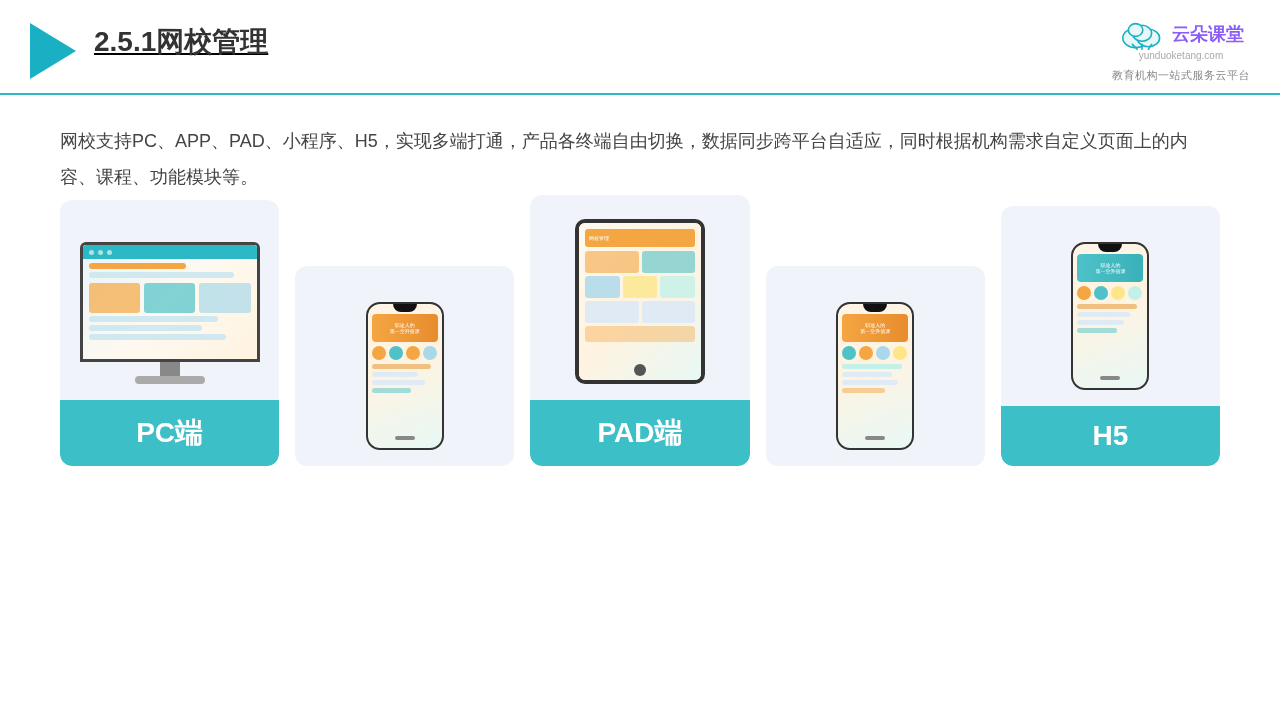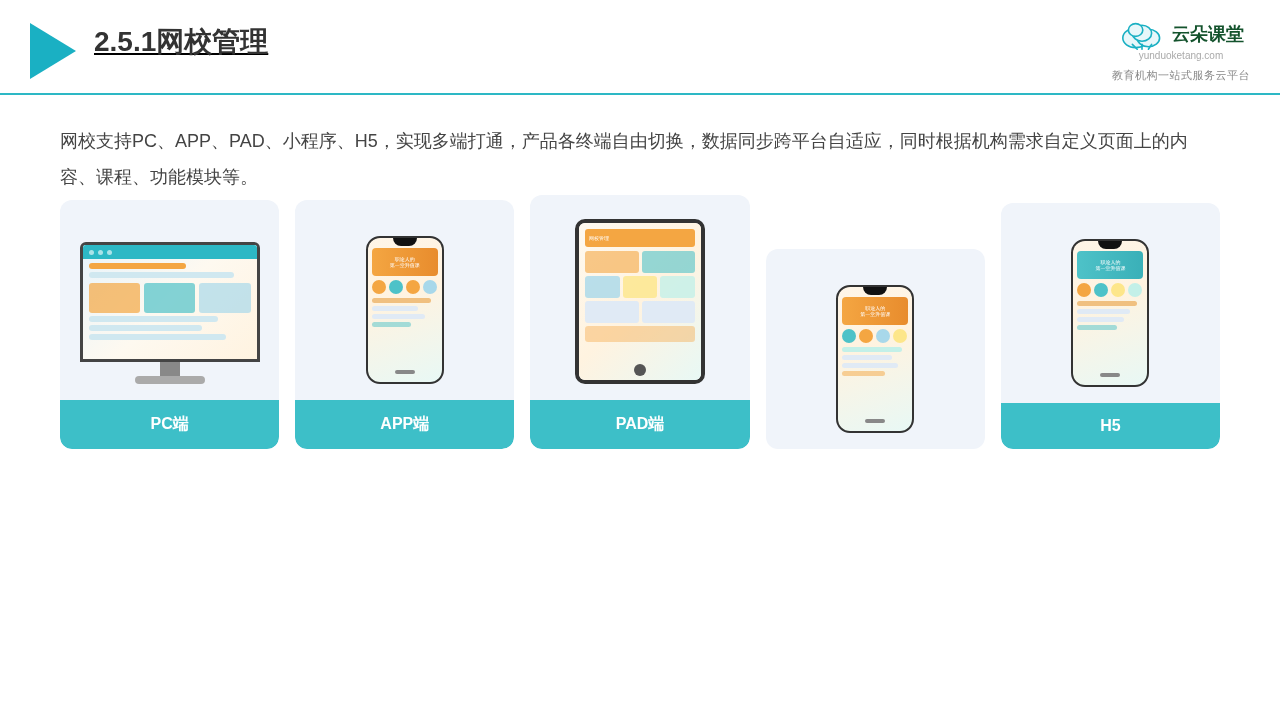--- a/index.html
+++ b/index.html
@@ -47,21 +47,21 @@
       align-items: center;
       gap: 6px;
     }
     .cloud-icon-svg {
       width: 48px;
       height: 32px;
     }
     .brand-name {
       font-size: 18px;
       font-weight: bold;
-      color: #14532d;
+      color: #8b5cf6;
     }
     .brand-subtitle {
       font-size: 11px;
       color: #888;
       text-align: center;
       margin-top: 7px;
       letter-spacing: 0.5px;
     }
     .brand-url {
       font-size: 10px;
@@ -101,21 +101,21 @@
       display: flex;
       justify-content: center;
       align-items: flex-end;
       padding: 24px 16px 16px 16px;
       min-height: 200px;
     }
     .device-label {
       width: 100%;
       background: #3dbfc8;
       color: #fff;
-      font-size: 16px;
+      font-size: 28px;
       font-weight: bold;
       text-align: center;
       padding: 14px 0;
       border-radius: 0 0 12px 12px;
     }
 
     
     .pc-device {
       position: relative;
       width: 180px;
@@ -420,21 +420,20 @@
                 <div class="phone-line" style="width:90%;background:#f0c080;"></div>
                 <div class="phone-line" style="width:70%;"></div>
                 <div class="phone-line" style="width:80%;"></div>
                 <div class="phone-line" style="width:60%;background:#4ec2c8;opacity:0.5;"></div>
               </div>
             </div>
             <div class="phone-bottom-btn"></div>
           </div>
         </div>
       </div>
-      <div class="device-label">APP端</div>
     </div>
 
     <div class="device-card">
       <div class="device-image-area">
         <div class="tablet-device">
           <div class="tablet-body">
             <div class="tablet-screen">
               <div class="tablet-top-bar">
                 <div class="tablet-top-text">网校管理</div>
               </div>

